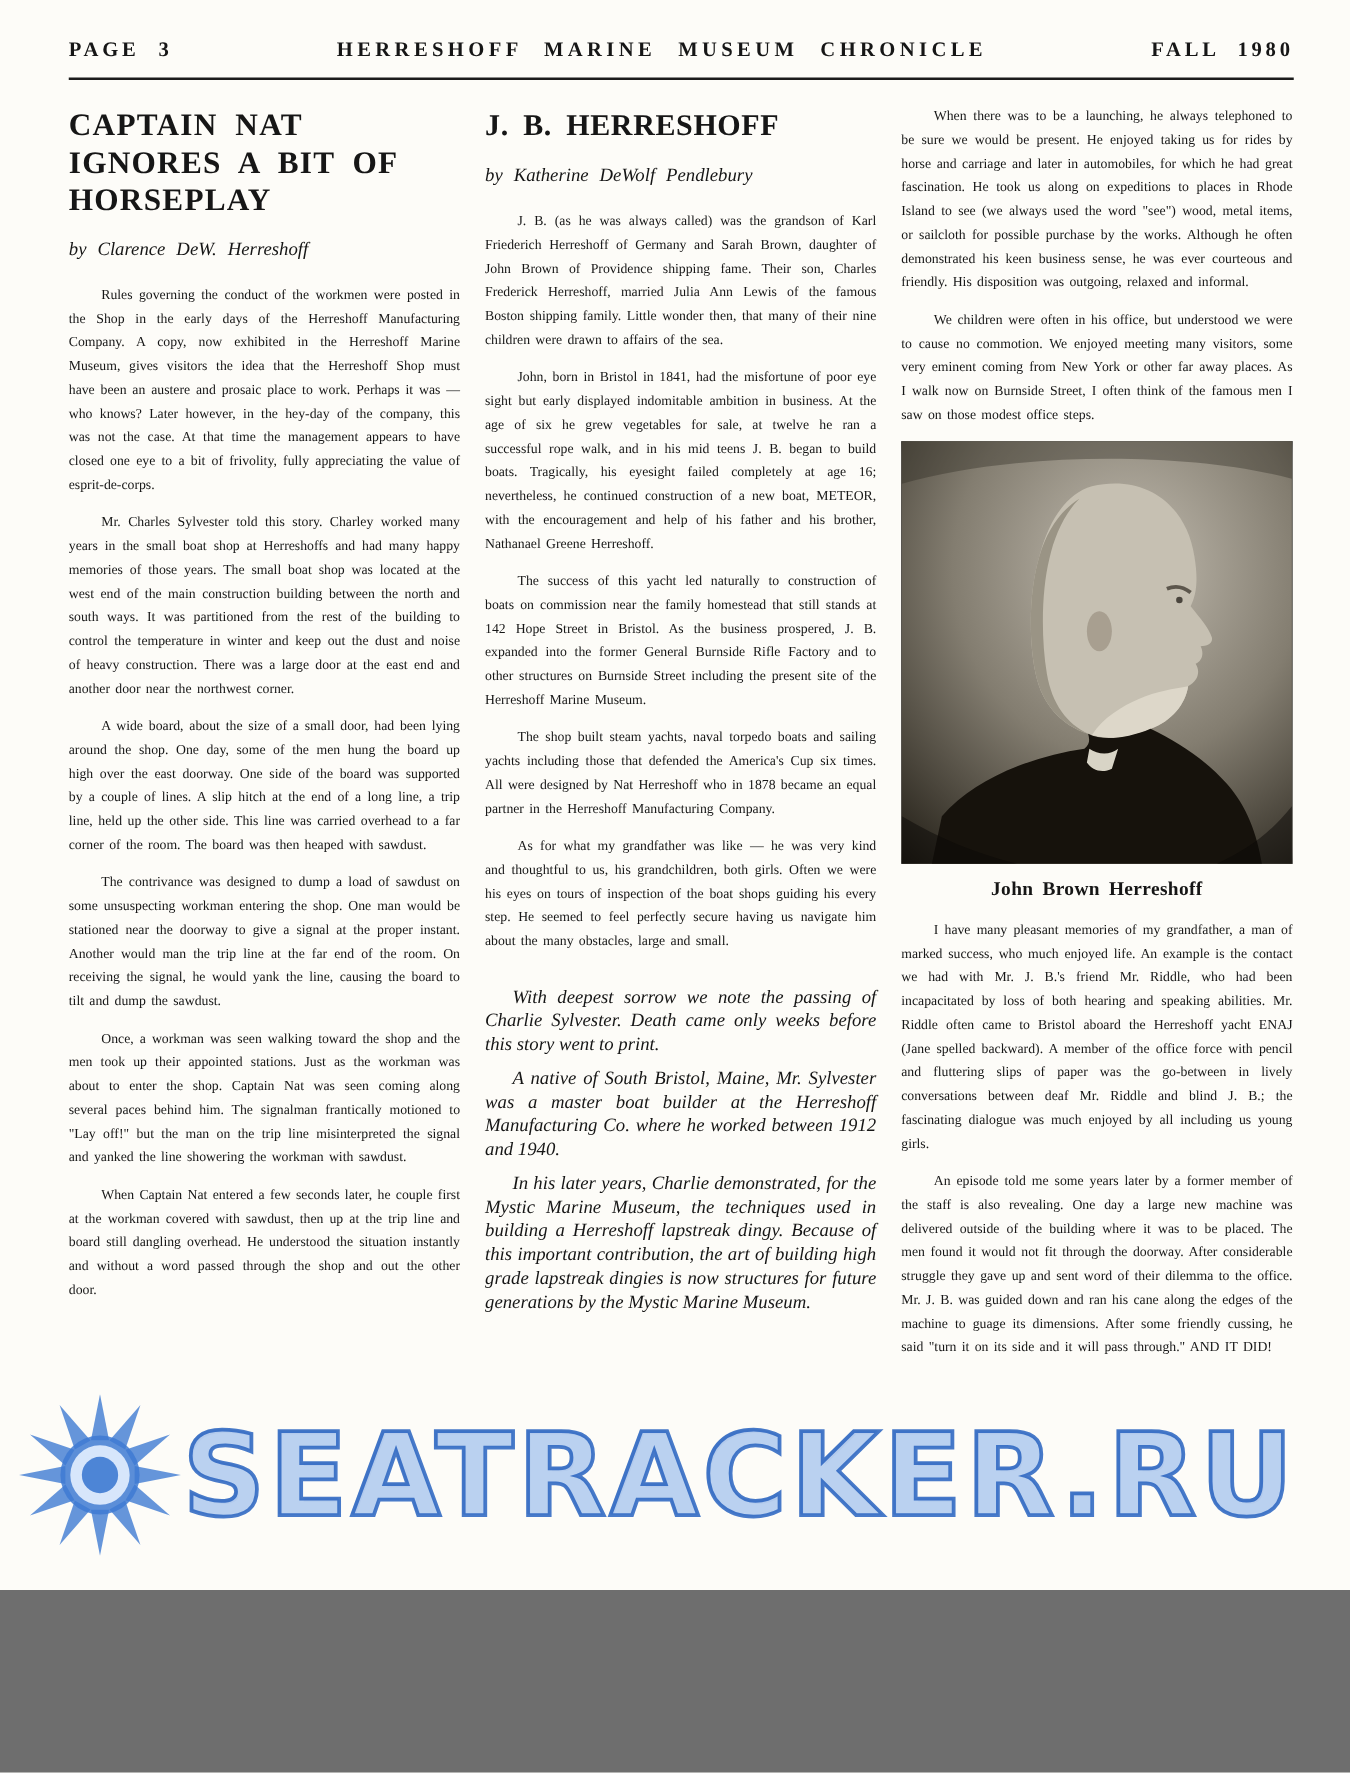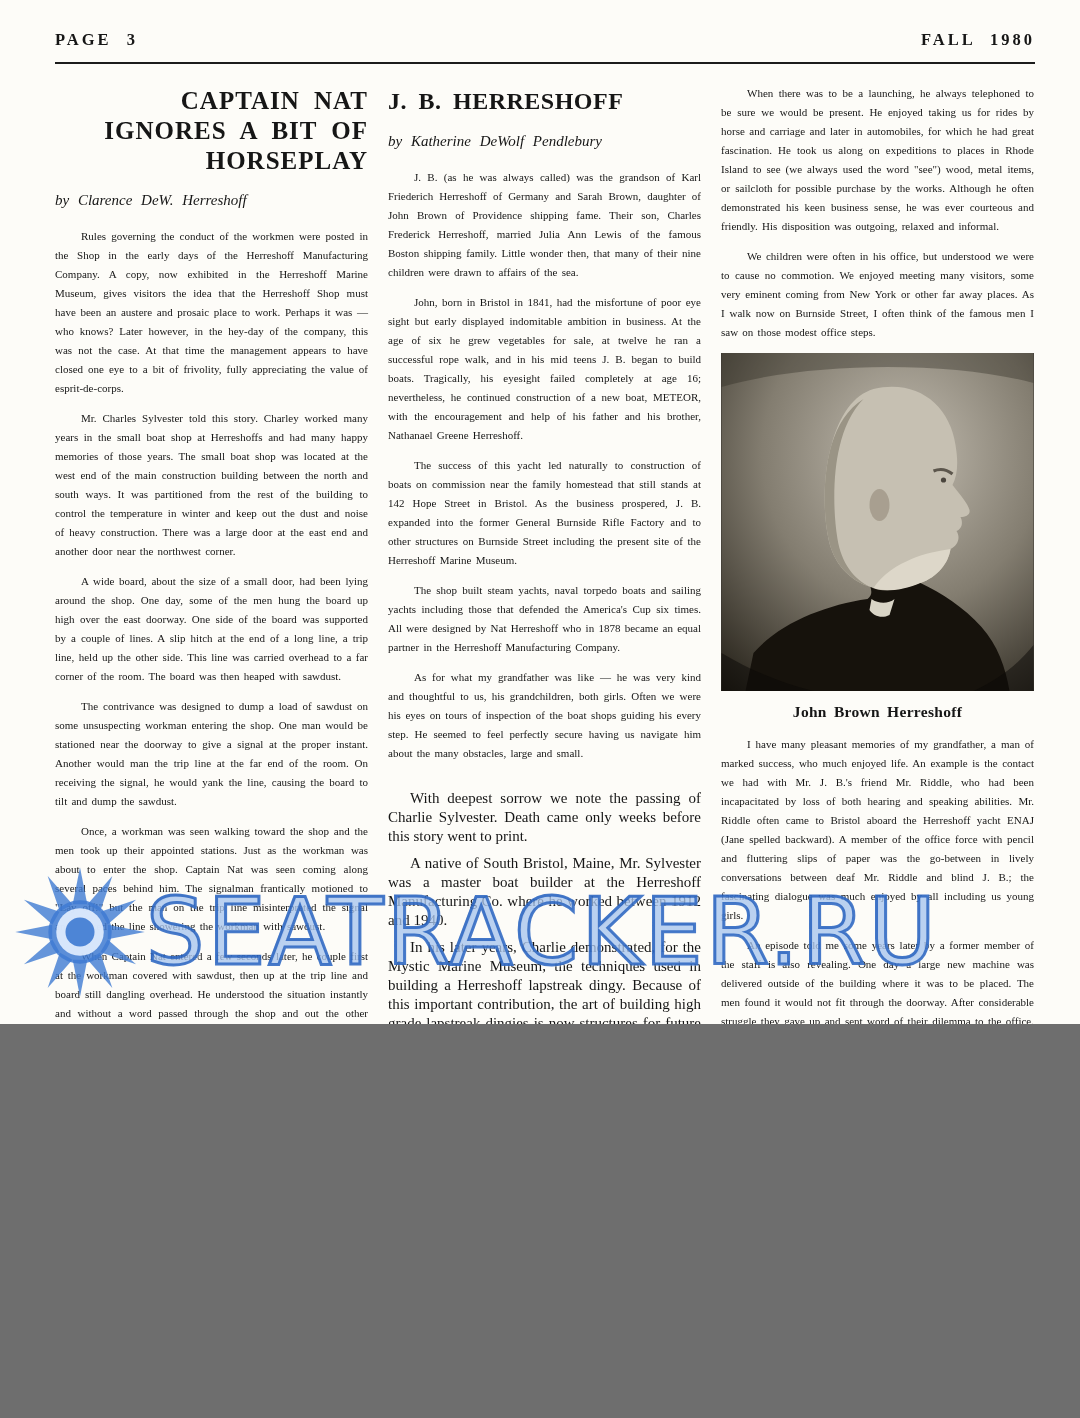--- a/index.html
+++ b/index.html
@@ -1,20 +1,20 @@
 <!DOCTYPE html>
 <html><head>
 <meta charset="utf-8">
 <style>
   html, body { margin: 0; padding: 0; }
   body { background: #6e6e6e; }
   .page {
     position: relative;
     width: 1080px;
-    height: 1024px;
+    height: 1272px;
     margin: 0 auto;
     background: #fdfcf8;
     font-family: "Liberation Serif", serif;
     color: #161616;
     overflow: hidden;
   }
   .masthead {
     position: absolute;
     top: 30px; left: 55px; right: 45px;
     display: flex;
@@ -37,21 +37,20 @@
     display: flex;
     gap: 20px;
   }
   .col { width: 313px; flex: 0 0 auto; }
   h1.article-title {
     font-size: 25px;
     line-height: 1.2;
     letter-spacing: 1px;
     word-spacing: 7px;
     margin: 2px 0 16px 0;
-    text-align: right;
   }
   h2.article-title {
     font-size: 24px;
     letter-spacing: .5px;
     word-spacing: 5px;
     margin: 4px 0 18px 0;
   }
   p.byline {
     font-style: italic;
     font-size: 15px;
@@ -61,20 +60,21 @@
   p.body {
     font-size: 11px;
     line-height: 19px;
     text-align: justify;
     text-indent: 26px;
     word-spacing: 1.5px;
     margin: 0 0 11px 0;
   }
   .obit { margin-top: 26px; }
   p.obit-p {
+    font-style: italic;
     font-size: 15px;
     line-height: 19px;
     text-align: justify;
     text-indent: 22px;
     margin: 0 0 8px 0;
   }
   figure.photo-figure { margin: 8px 0 14px 0; font-family: Liberation Serif, serif; }
   .photo-frame {
     width: 313px; height: 338px;
     background: #4a463e;
@@ -95,36 +95,37 @@
     left: 14px;
     bottom: 26px;
     display: flex;
     align-items: center;
     gap: 0px;
     pointer-events: none;
     z-index: 10;
   }
   .watermark-text {
     font-family: "DejaVu Sans", sans-serif;
-    font-weight: normal;
+    font-weight: bold;
     font-size: 92px;
     letter-spacing: 3px;
     white-space: nowrap;
     color: rgba(160, 193, 238, 0.55);
     -webkit-text-stroke: 3px rgba(40, 99, 191, 0.85);
     text-shadow: 2px 2px 0 rgba(255,255,255,0.35), -1px -1px 0 rgba(40,99,191,0.25);
   }
 </style>
 </head>
 <body>
 
 <div class="page">
 
   <header class="masthead">
     <span class="mast-left">PAGE 3</span>
+    <span class="mast-title">HERRESHOFF MARINE MUSEUM CHRONICLE</span>
     <span class="mast-right">FALL 1980</span>
   </header>
   <div class="rule"></div>
 
   <div class="columns">
 
     <div class="col">
       <h1 class="article-title">CAPTAIN NAT IGNORES A BIT OF HORSEPLAY</h1>
       <p class="byline">by Clarence DeW. Herreshoff</p>
       <p class="body">Rules governing the conduct of the workmen were posted in the Shop in the early days of the Herreshoff Manufacturing Company. A copy, now exhibited in the Herreshoff Marine Museum, gives visitors the idea that the Herreshoff Shop must have been an austere and prosaic place to work. Perhaps it was — who knows? Later however, in the hey-day of the company, this was not the case. At that time the management appears to have closed one eye to a bit of frivolity, fully appreciating the value of esprit-de-corps.</p>

